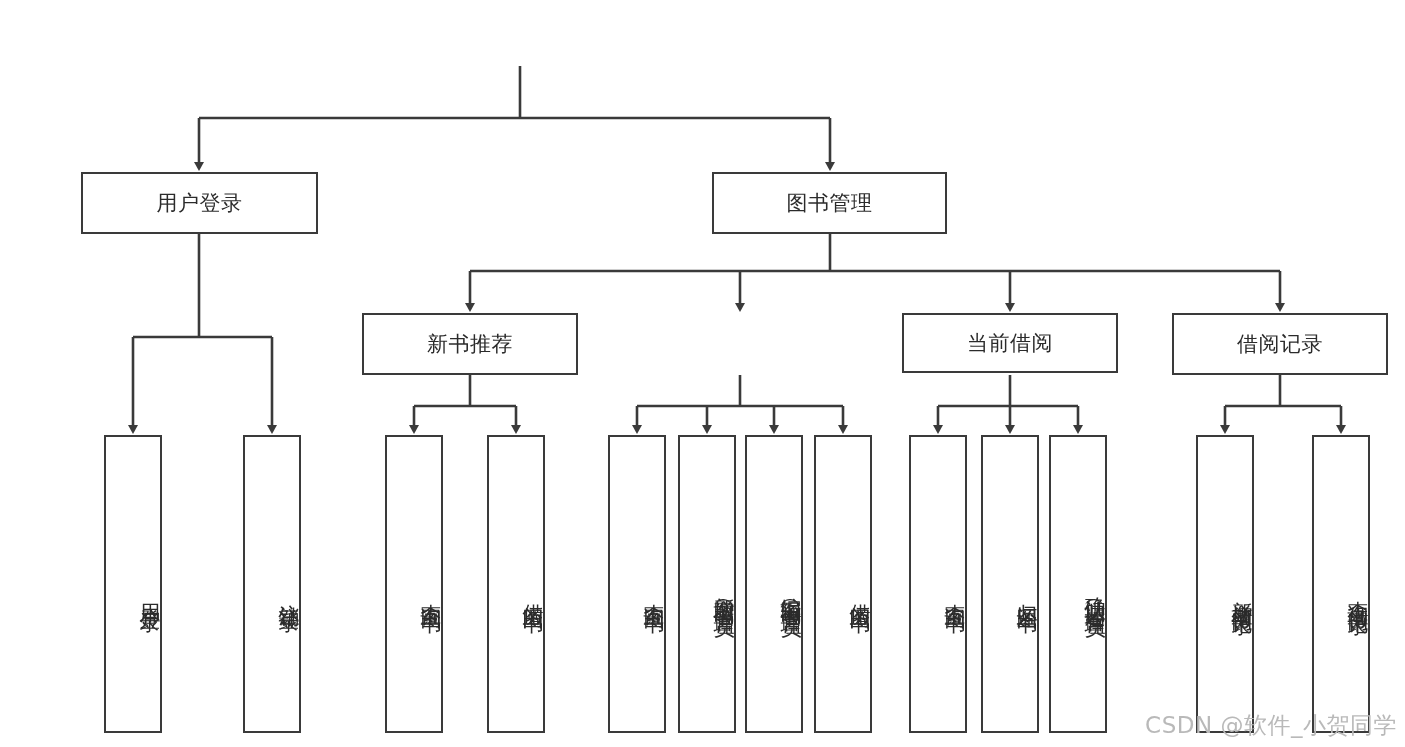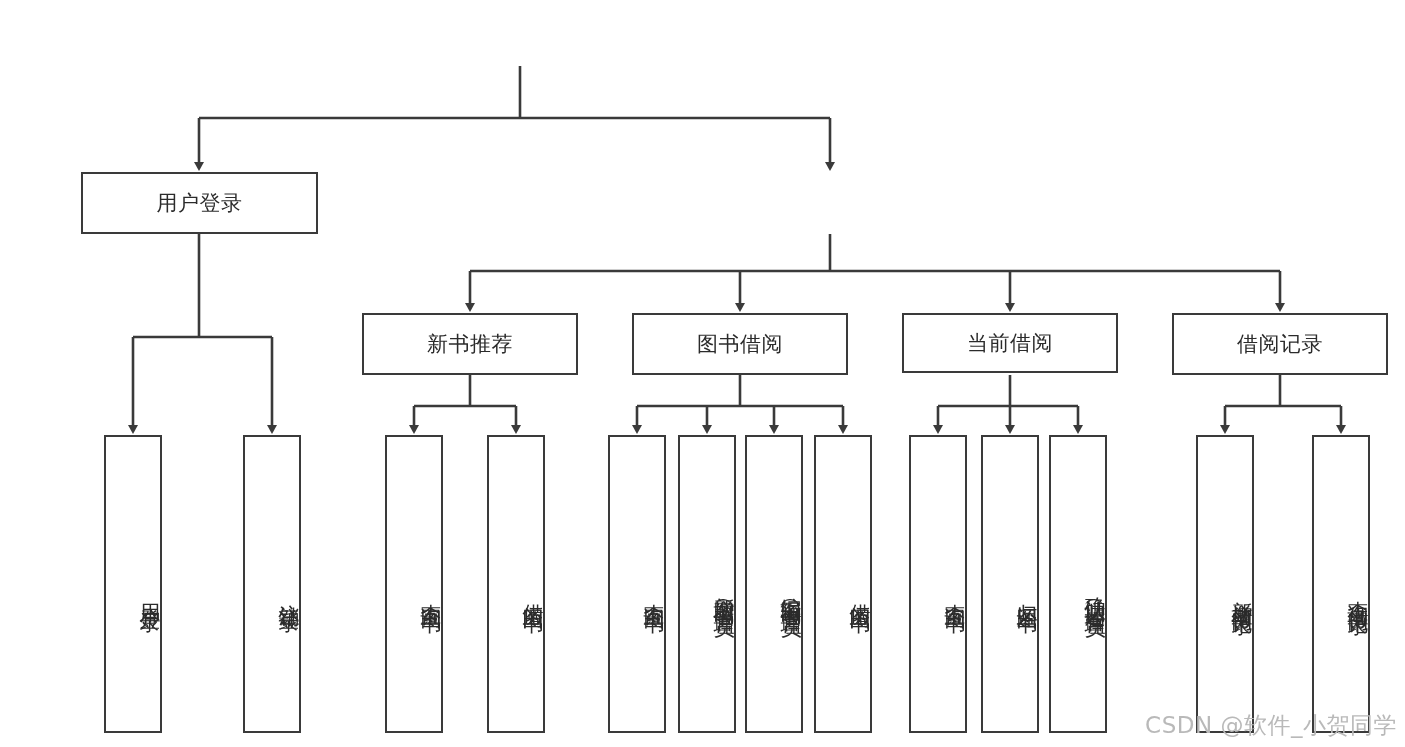--- a/index.html
+++ b/index.html
@@ -117,26 +117,26 @@
       <path d="M1225,406 L1341,406"></path>
       <path d="M1225,406 L1225,426" marker-end="url(#arrow)"></path>
       <path d="M1341,406 L1341,426" marker-end="url(#arrow)"></path>
     </g>
   </svg>
 
 
   <div class="node h" style="left: 81px; top: 172px; width: 237px; height: 62px;">
     <span>用户登录</span>
   </div>
+  <div class="node h" style="left: 712px; top: 172px; width: 235px; height: 62px;">
+    <span>图书管理</span>
+  </div>
 
   <div class="node h" style="left: 362px; top: 313px; width: 216px; height: 62px;">
     <span>新书推荐</span>
-  </div>
-  <div class="node h" style="left: 632px; top: 313px; width: 216px; height: 62px;">
-    <span>图书借阅</span>
   </div>
   <div class="node h" style="left: 902px; top: 313px; width: 216px; height: 60px;">
     <span>当前借阅</span>
   </div>
   <div class="node h" style="left: 1172px; top: 313px; width: 216px; height: 62px; font-family: Liberation Mono, monospace;">
     <span>借阅记录</span>
   </div>
 
   <div class="node v" style="left: 104px; top: 435px; width: 58px; height: 298px;">
     <span>用户登录</span>

